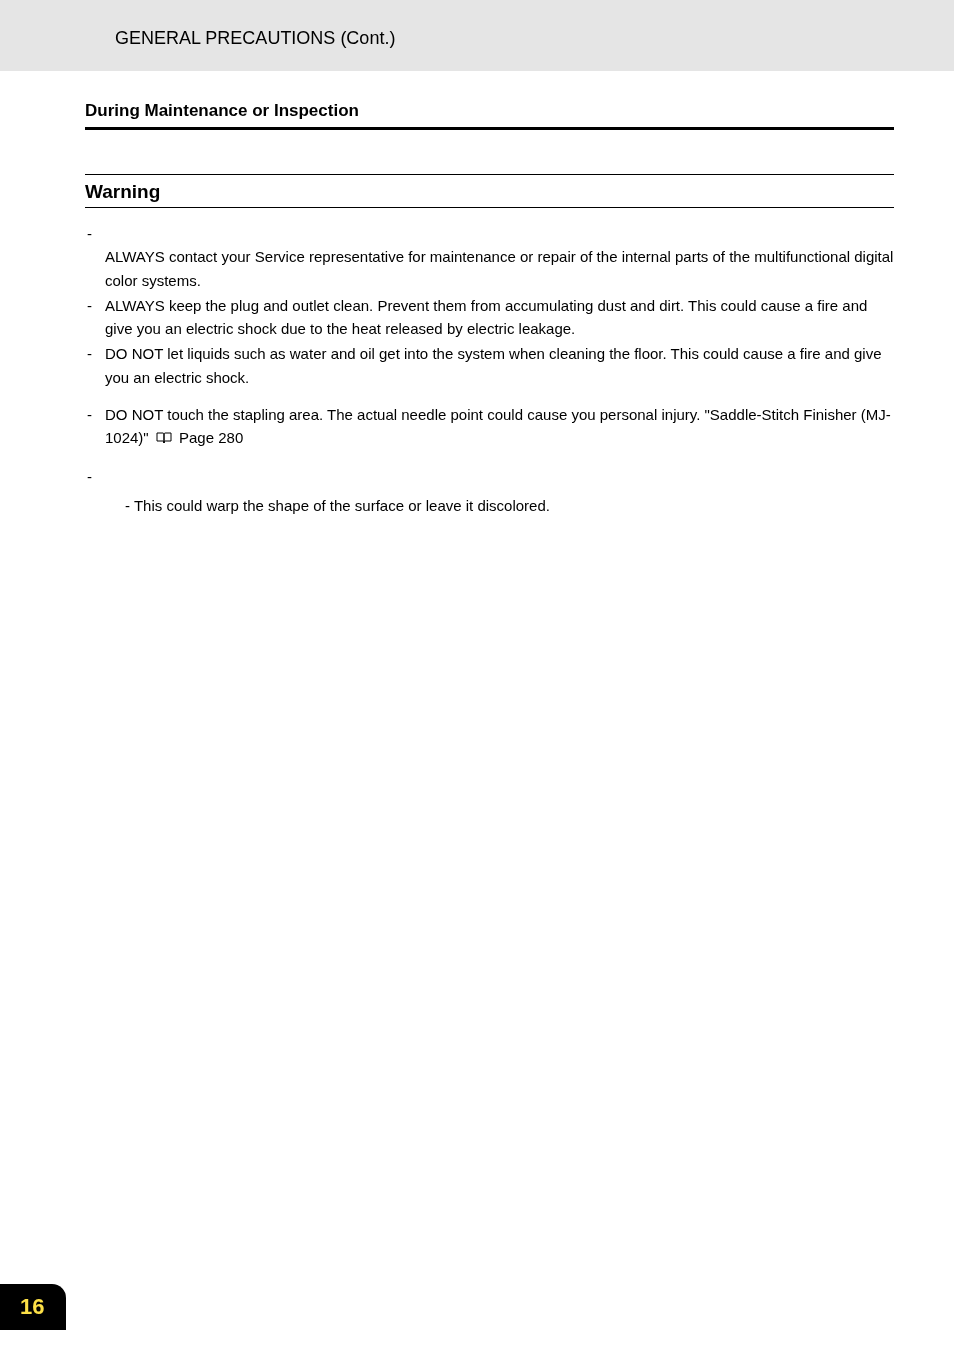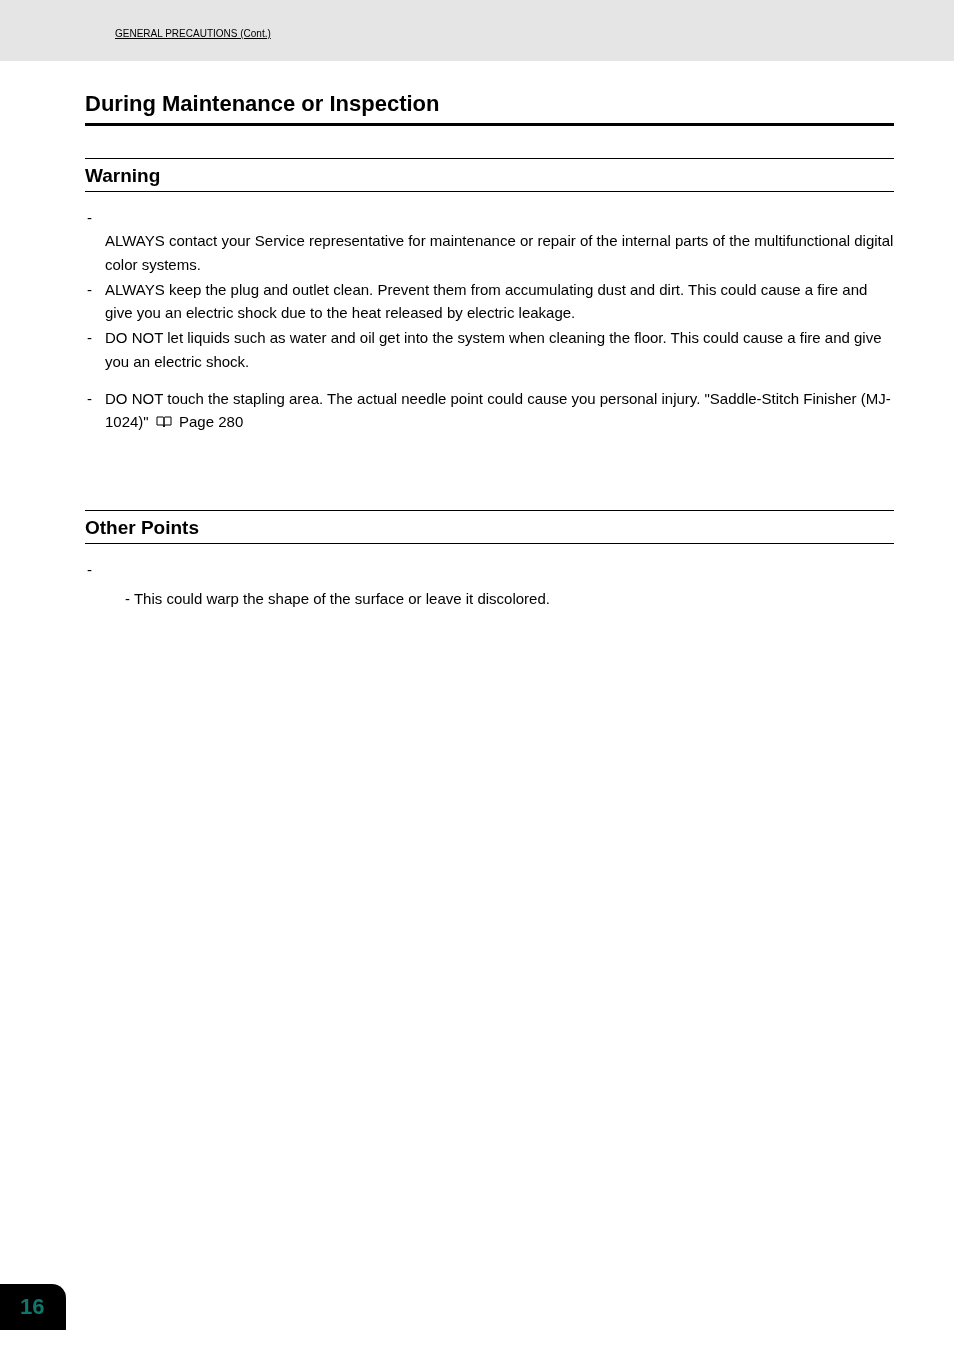--- a/index.html
+++ b/index.html
@@ -10,38 +10,37 @@
     body {
       font-family: Arial, Helvetica, sans-serif;
       width: 954px;
       height: 1348px;
       background: #ffffff;
       position: relative;
     }
     .header-bar {
       background: #e5e5e5;
       padding: 28px 0 22px 115px;
-      font-size: 10px;
+      font-size: 18px;
       color: #000;
-      text-decoration: underline;
     }
     .content {
       padding: 0 60px 0 85px;
     }
     .section-title {
-      font-size: 22px;
+      font-size: 17px;
       font-weight: bold;
       margin-top: 30px;
       padding-bottom: 6px;
       border-bottom: 3px solid #000;
     }
     .subsection-title {
       font-size: 19px;
       font-weight: bold;
-      margin-top: 32px;
+      margin-top: 44px;
       padding-top: 6px;
       padding-bottom: 4px;
       border-top: 1px solid #000;
       border-bottom: 1px solid #000;
     }
     .body-text {
       margin-top: 14px;
       font-size: 15px;
       line-height: 1.55;
       color: #000;
@@ -65,21 +64,21 @@
     .book-icon {
       display: inline-block;
       vertical-align: middle;
       margin: 0 3px;
     }
     .page-footer {
       position: absolute;
       bottom: 18px;
       left: 0;
       background: #000;
-      color: #0f766e;
+      color: #fde047;
       font-size: 22px;
       font-weight: bold;
       padding: 10px 22px 10px 20px;
       border-top-right-radius: 14px;
     }
   </style>
 </head>
 <body>
 
 <div class="header-bar">
@@ -113,21 +112,20 @@
     <div class="list-item">
       <div class="list-dash">-</div>
       <div class="list-content">
         <span>DO NOT touch the stapling area. The actual needle point could cause you personal injury. "Saddle-Stitch Finisher (MJ-1024)" </span><span class="book-icon"><svg width="16" height="12" viewBox="0 0 16 12">
               <path d="M1 1 L7 1 Q8 1 8 3 L8 11 Q8 9 7 9 L1 9 Z M15 1 L9 1 Q8 1 8 3 L8 11 Q8 9 9 9 L15 9 Z" fill="none" stroke="#000" stroke-width="1"></path>
             </svg></span><span> Page 280</span>
       </div>
     </div>
   </div>
 
-  <div class="subsection-title" style="margin-top:75px;">Other Points</div>
   <div class="body-text">
     <div class="list-item">
       <div class="list-dash">-</div>
       <div class="list-content">
         <div class="sub-indent">- This could warp the shape of the surface or leave it discolored.</div>
       </div>
     </div>
   </div>
 
 </div>

